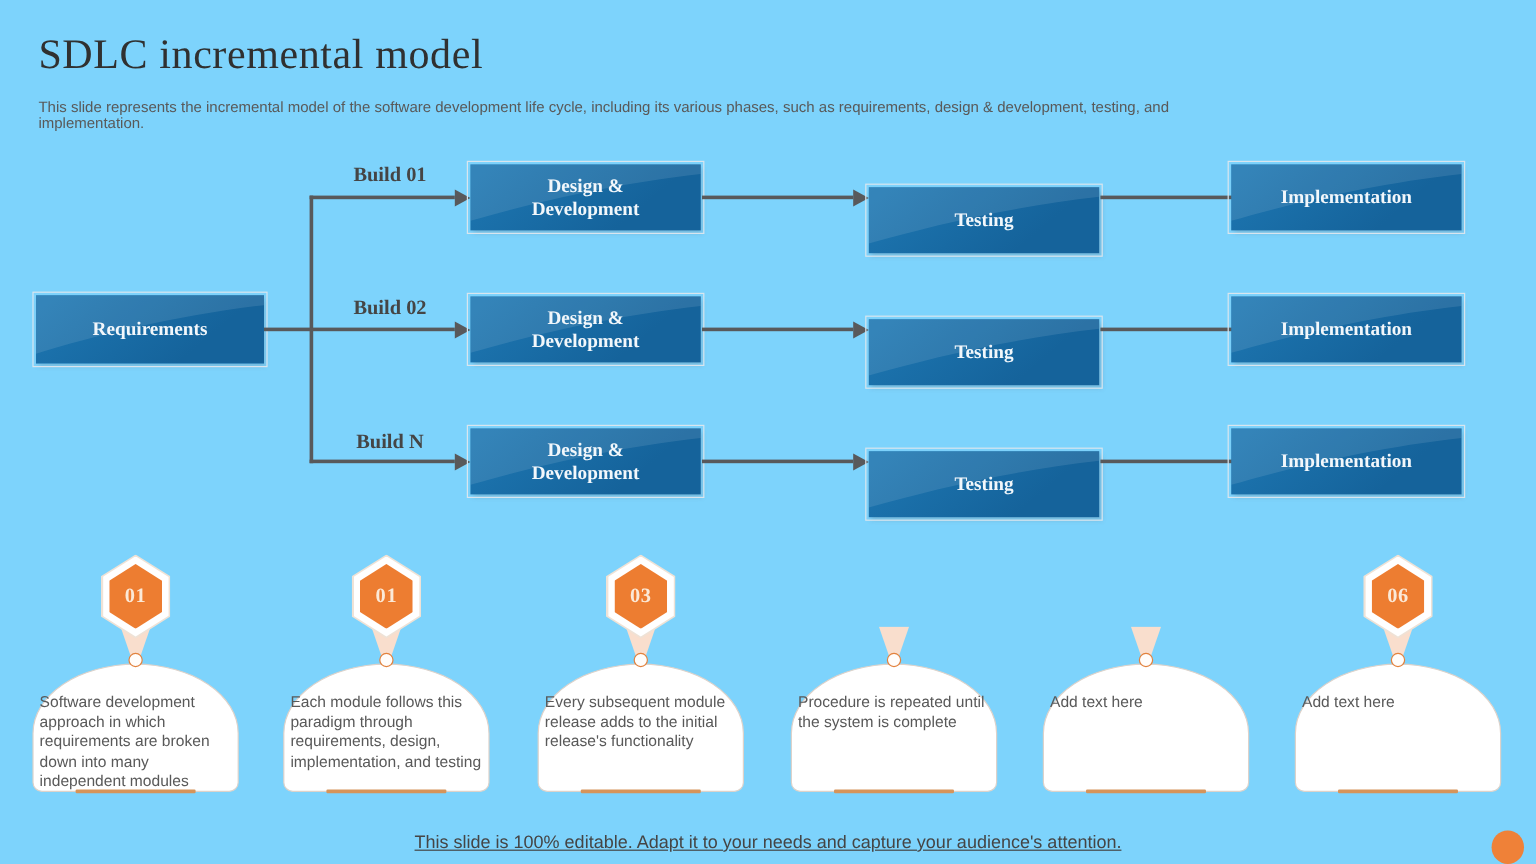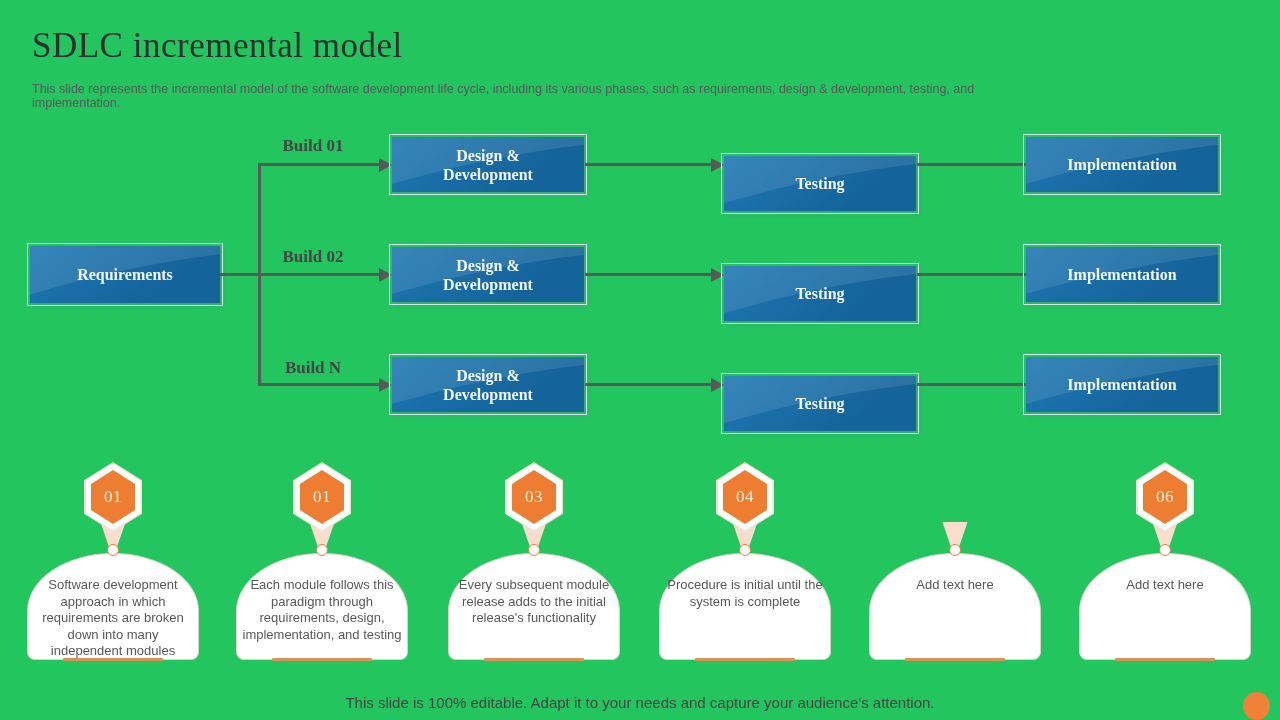--- a/index.html
+++ b/index.html
@@ -1,17 +1,17 @@
 <!DOCTYPE html>
 <html><head>
 <meta charset="utf-8">
 <style>
   * { box-sizing: border-box; }
   body { margin: 0; background: #ffffff; font-family: "Liberation Sans", sans-serif; }
-  .slide { position: relative; width: 1280px; height: 720px; background: #22c55e; overflow: hidden; }
+  .slide { position: relative; width: 1280px; height: 720px; background: #7dd3fc; overflow: hidden; }
 
   
   .title { position: absolute; left: 32px; top: 26px; margin: 0; font-family: "Liberation Serif", serif;
            font-weight: 400; font-size: 35px; color: #303030; letter-spacing: 0.5px; }
   .subtitle { position: absolute; left: 32px; top: 82px; margin: 0; font-size: 12.5px; color: #595959; width: 1010px; }
 
   
   .box { position: absolute; width: 192px; height: 55px; display: flex; align-items: center; justify-content: center;
          text-align: center; color: #F2F7FB; font-family: "Liberation Serif", serif; font-weight: bold; font-size: 16px;
          background: linear-gradient(140deg, #1E78B3 0%, #15639B 72%);
@@ -28,50 +28,50 @@
   .line-v { position: absolute; left: 258px; top: 163px; width: 3px; height: 223px; background: #58595B; }
   .arrow { position: absolute; height: 3px; background: #58595B; }
   .arrow::after { content: ""; position: absolute; right: -13px; top: 50%; transform: translateY(-50%);
                   border-left: 13px solid #58595B; border-top: 7px solid transparent; border-bottom: 7px solid transparent; }
   .a-r0 { top: 163px; } .a-r1 { top: 273px; } .a-r2 { top: 383px; }
   .a-build { left: 258px; width: 121px; }
   .a-build-mid { left: 220px; width: 159px; }
   .a-dt { left: 585px; width: 126px; }
   .a-ti { left: 917px; width: 131px; }
 
-  .build-label { position: absolute; left: 246px; width: 134px; text-align: center; margin: 0;
+  .build-label { position: absolute; left: 258px; width: 134px; text-align: center; margin: 0;
                  font-family: "Liberation Serif", serif; font-weight: bold; font-size: 17px; color: #454545; }
   .b0 { top: 136px; } .b1 { top: 247px; } .b2 { top: 358px; }
 
   
   .step { position: absolute; top: 460px; width: 172px; height: 208px; }
   .s0 { left: 27px; } .s1 { left: 236px; } .s2 { left: 448px; } .s3 { left: 659px; } .s4 { left: 869px; } .s5 { left: 1079px; }
 
   .hex { clip-path: polygon(50% 0, 100% 26%, 100% 74%, 50% 100%, 0 74%, 0 26%); position: absolute; }
   .hex-outer { left: 57px; top: 2px; width: 58px; height: 70px; background: #EFE2D6; z-index: 4; }
   .hex-mid   { left: 1.5px; top: 1.5px; width: 55px; height: 67px; background: #ffffff; }
   .hex-core  { left: 5.5px; top: 6.5px; width: 44px; height: 54px; background: #ED7D31;
                display: flex; align-items: center; justify-content: center; }
-  .hex-core span { font-family: "Liberation Serif", serif; font-weight: normal; font-size: 17px;
+  .hex-core span { font-family: "Liberation Serif", serif; font-weight: bold; font-size: 17px;
                    color: #FBE9D7; letter-spacing: 0.5px; }
 
   .tail { position: absolute; left: 71px; top: 62px; width: 30px; height: 34px; background: #F9DECD; z-index: 3;
           clip-path: polygon(8% 0, 92% 0, 64% 72%, 50% 100%, 36% 72%); }
   .pin { position: absolute; left: 80px; top: 84px; width: 12px; height: 12px; border-radius: 50%;
          background: #FFFDFB; border: 1.5px solid #E2823E; z-index: 5; }
 
   .card { position: absolute; left: 0; top: 93px; width: 172px; height: 107px; background: #ffffff;
           border: 1px solid #DDD2CA; border-radius: 86px 86px 8px 8px / 58px 58px 8px 8px; z-index: 2; }
-  .card p { margin: 0; padding: 23px 5px 0; text-align: center; font-size: 13px; line-height: 16.5px; color: #595959; }
+  .card p { margin: 0; padding: 23px 5px 0; font-size: 13px; line-height: 16.5px; color: #595959; }
   .card-underline { position: absolute; bottom: -2px; left: 50%; transform: translateX(-50%);
                     width: 100px; height: 3px; background: #D6945A; border-radius: 1px; }
 
   
   .footer-note { position: absolute; left: 0; top: 694px; width: 100%; margin: 0; text-align: center;
-                 font-size: 15px; color: #454545; }
+                 font-size: 15px; color: #454545; text-decoration: underline; }
   .corner-dot { position: absolute; left: 1243px; top: 692px; width: 27px; height: 28px;
                 border-radius: 50%; background: #EF8138; }
 </style>
 </head>
 <body>
 
 <div class="slide">
 
   <h1 class="title">SDLC incremental model</h1>
   <p class="subtitle">This slide represents the incremental model of the software development life cycle, including its various phases, such as requirements, design &amp; development, testing, and implementation.</p>
@@ -201,32 +201,25 @@
         <div class="hex hex-mid">
           <div class="hex hex-core">
             <span>03</span>
           </div>
         </div>
       </div>
   </div>
 
   <div class="step s3">
     <div class="card">
-      <p>Procedure is initial until the system is complete</p>
-      <div class="card-underline"></div>
-    </div>
-    <div class="tail"></div>
-    <div class="pin"></div>
-    <div class="hex hex-outer">
-        <div class="hex hex-mid">
-          <div class="hex hex-core">
-            <span>04</span>
-          </div>
-        </div>
-      </div>
+      <p>Procedure is repeated until the system is complete</p>
+      <div class="card-underline"></div>
+    </div>
+    <div class="tail"></div>
+    <div class="pin"></div>
   </div>
 
   <div class="step s4">
     <div class="card">
       <p>Add text here</p>
       <div class="card-underline"></div>
     </div>
     <div class="tail"></div>
     <div class="pin"></div>
   </div>

